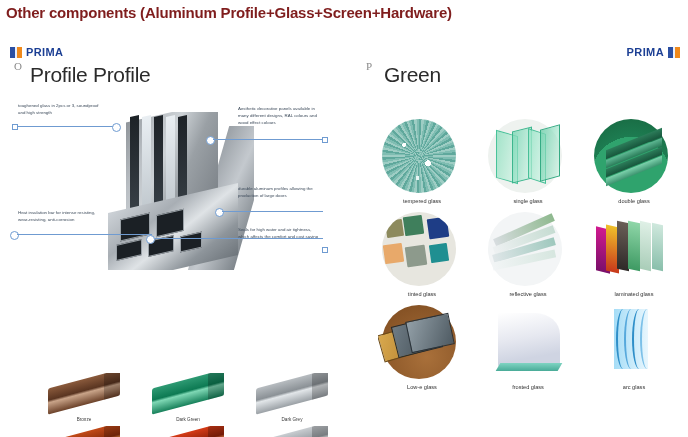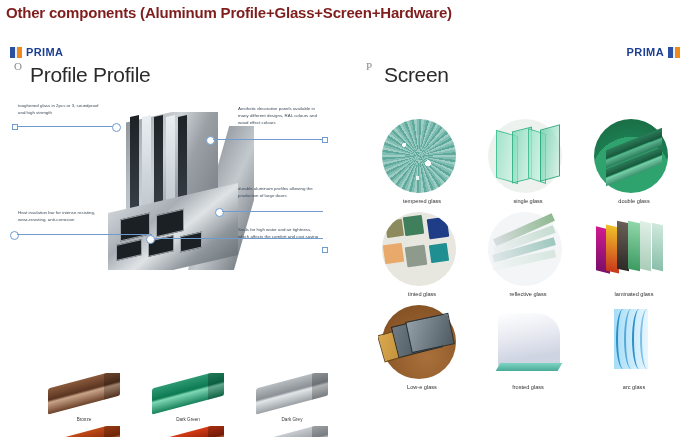--- a/index.html
+++ b/index.html
@@ -234,21 +234,21 @@
           </div>
 
       </div>
     </div>
   </div>
 </div>
 
 <div class="panel panel-right">
 
   <div class="sec-marker" style="left:14px;top:5px;">P</div>
-  <div class="sec-title" style="left:32px;top:8px;">Screen</div>
+  <div class="sec-title" style="left:32px;top:8px;">Green</div>
 
   <div class="glass-grid">
 
     <div class="grow">
       <div class="gcell">
         <div class="gimg">
           <div class="circ g-tempered"></div>
         </div>
         <div class="glabel">tempered glass</div>
       </div>

